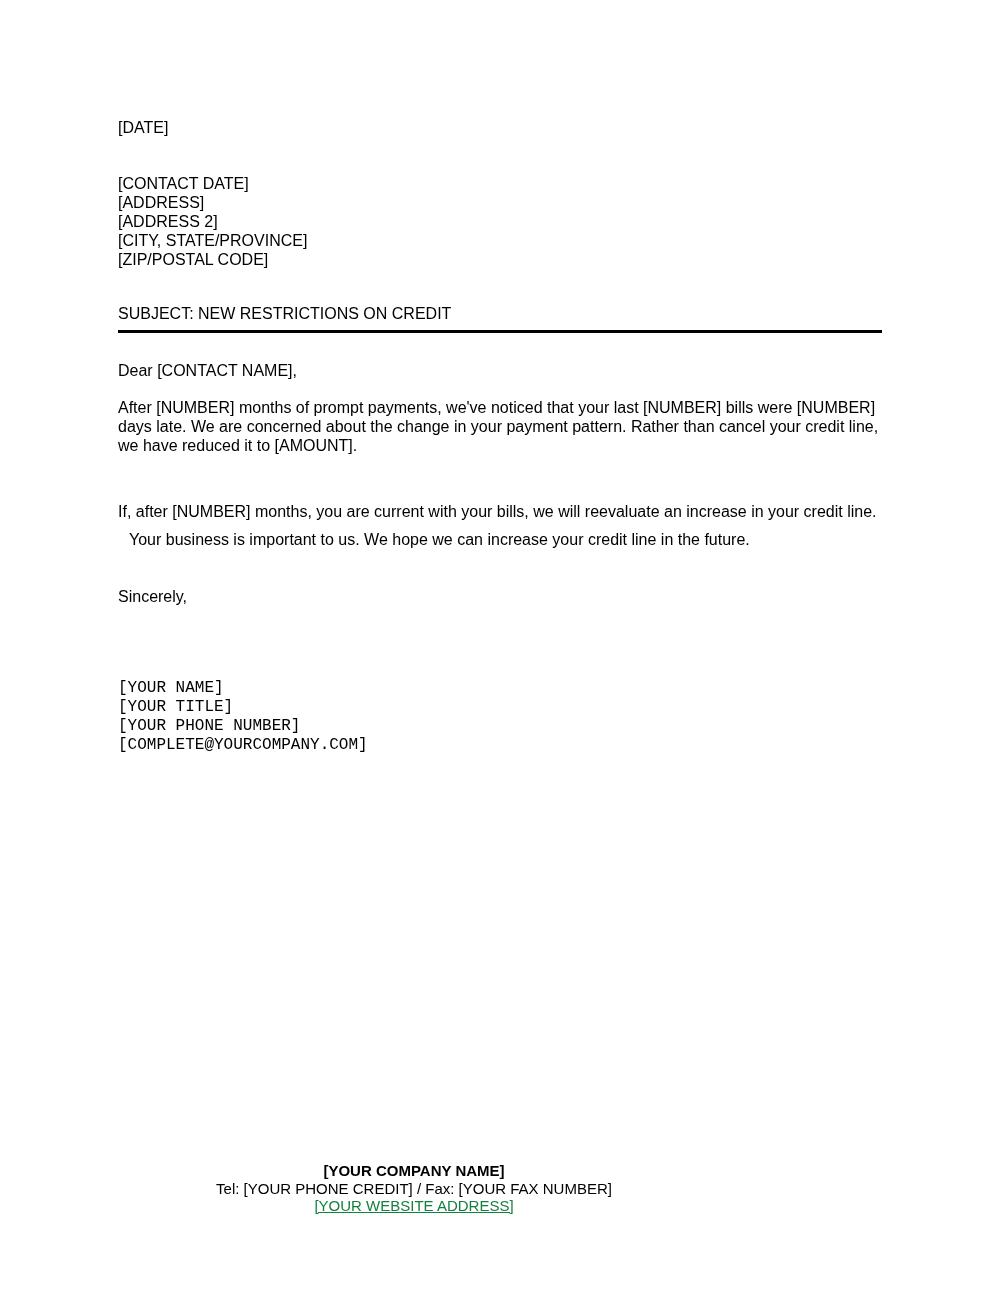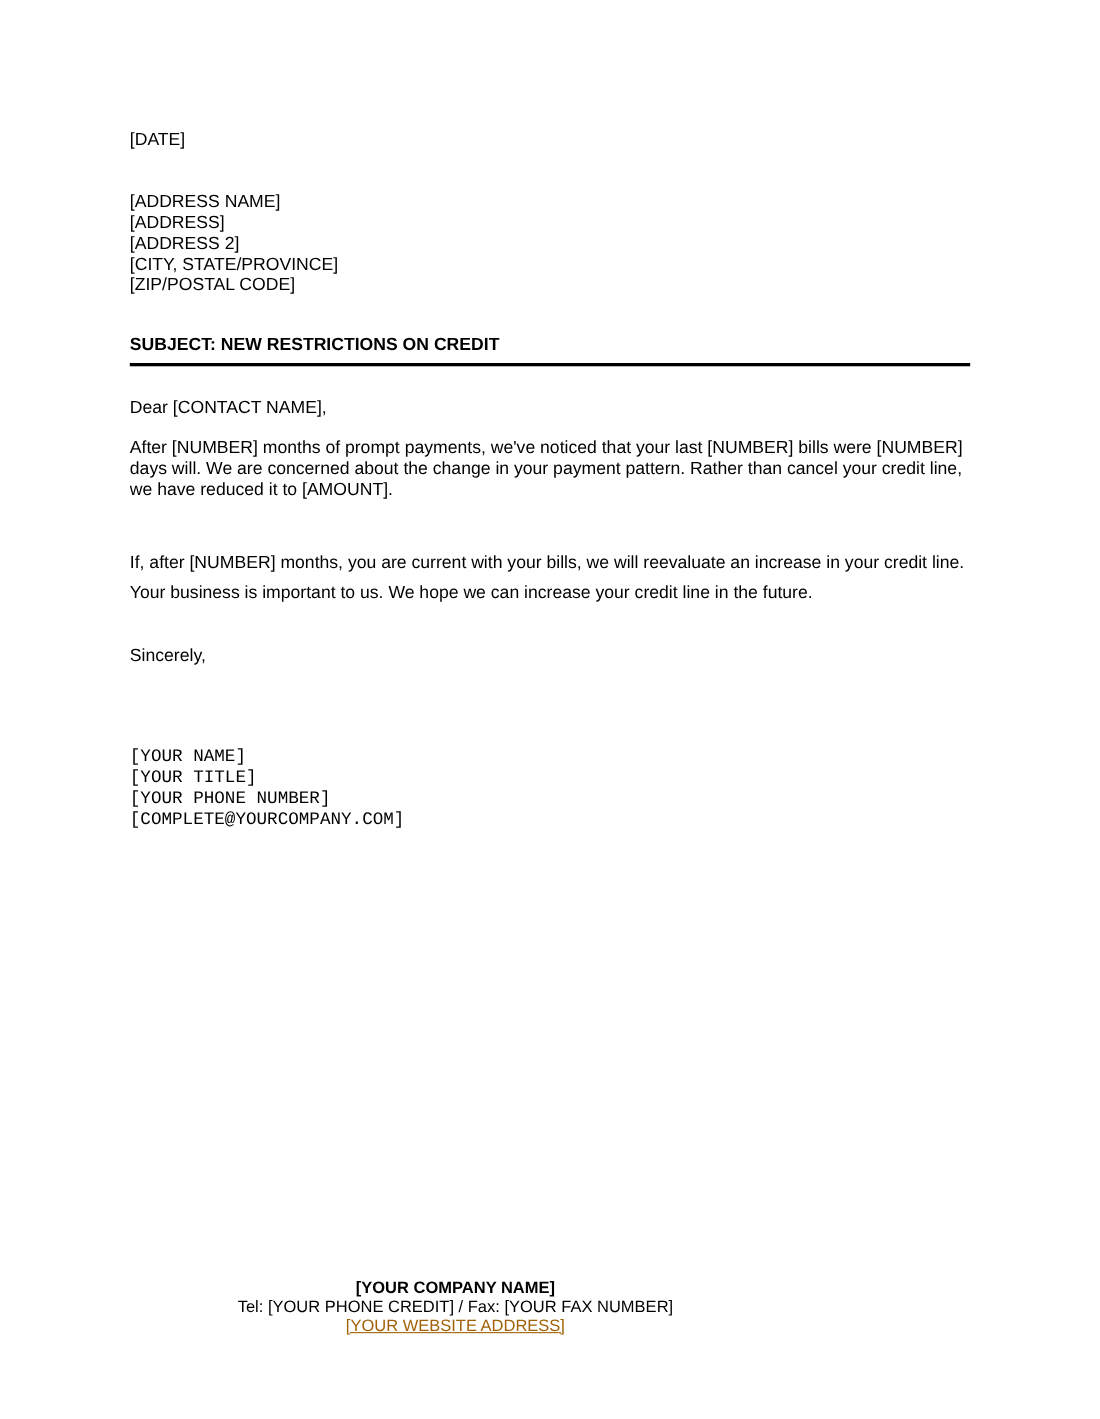--- a/index.html
+++ b/index.html
@@ -1,46 +1,46 @@
 <!DOCTYPE html>
 <html><head>
 <meta charset="utf-8">
 <style>
   html, body { margin:0; padding:0; background:#ffffff; }
   body { width:1000px; height:1290px; position:relative; font-family:"Liberation Sans", sans-serif; color:#000; font-size:16px; }
   .abs { position:absolute; left:118px; }
   .line { line-height:19px; white-space:nowrap; }
   .para { position:absolute; left:118px; width:770px; line-height:19px; }
-  .subject { position:absolute; left:118px; top:304px; font-weight:bold; font-size:16px; line-height:19px; }
+  .subject { position:absolute; left:118px; top:304px; font-weight:normal; font-size:16px; line-height:19px; }
   .rule { position:absolute; left:118px; top:330px; width:764px; height:3px; background:#000; }
   .footer { position:absolute; left:0; width:828px; top:1162px; text-align:center; line-height:17.5px; font-size:15px; }
   .footer .company { font-weight:bold; }
-  .footer a { color:#a16207; text-decoration:underline; }
+  .footer a { color:#15803d; text-decoration:underline; }
 </style>
 </head>
 <body>
 
 <div class="abs line" style="top:118px;text-align:center;">[DATE]</div>
 
 <div class="abs" style="top:174px;">
-  <div class="line">[ADDRESS NAME]</div>
+  <div class="line">[CONTACT DATE]</div>
   <div class="line">[ADDRESS]</div>
   <div class="line">[ADDRESS 2]</div>
   <div class="line">[CITY, STATE/PROVINCE]</div>
   <div class="line">[ZIP/POSTAL CODE]</div>
 </div>
 
 <div class="subject">SUBJECT: NEW RESTRICTIONS ON CREDIT</div>
 <div class="rule"></div>
 
 <div class="abs line" style="top:361px;">Dear [CONTACT NAME],</div>
 
-<div class="para" style="top:398px;">After [NUMBER] months of prompt payments, we've noticed that your last [NUMBER] bills were [NUMBER] days will. We are concerned about the change in your payment pattern. Rather than cancel your credit line, we have reduced it to [AMOUNT].</div>
+<div class="para" style="top:398px;">After [NUMBER] months of prompt payments, we've noticed that your last [NUMBER] bills were [NUMBER] days late. We are concerned about the change in your payment pattern. Rather than cancel your credit line, we have reduced it to [AMOUNT].</div>
 <div class="para" style="top:474px;margin-top:28px;">If, after [NUMBER] months, you are current with your bills, we will reevaluate an increase in your credit line.</div>
-<div class="para" style="top:530px;">Your business is important to us. We hope we can increase your credit line in the future.</div>
+<div class="para" style="top:530px;margin-left:11px;">Your business is important to us. We hope we can increase your credit line in the future.</div>
 
 <div class="abs line" style="top:587px;">Sincerely,</div>
 
 <div class="abs" style="top:679px;font-family:Liberation Mono, monospace;">
   <div class="line">[YOUR NAME]</div>
   <div class="line">[YOUR TITLE]</div>
   <div class="line">[YOUR PHONE NUMBER]</div>
   <div class="line">[COMPLETE@YOURCOMPANY.COM]</div>
 </div>
 

